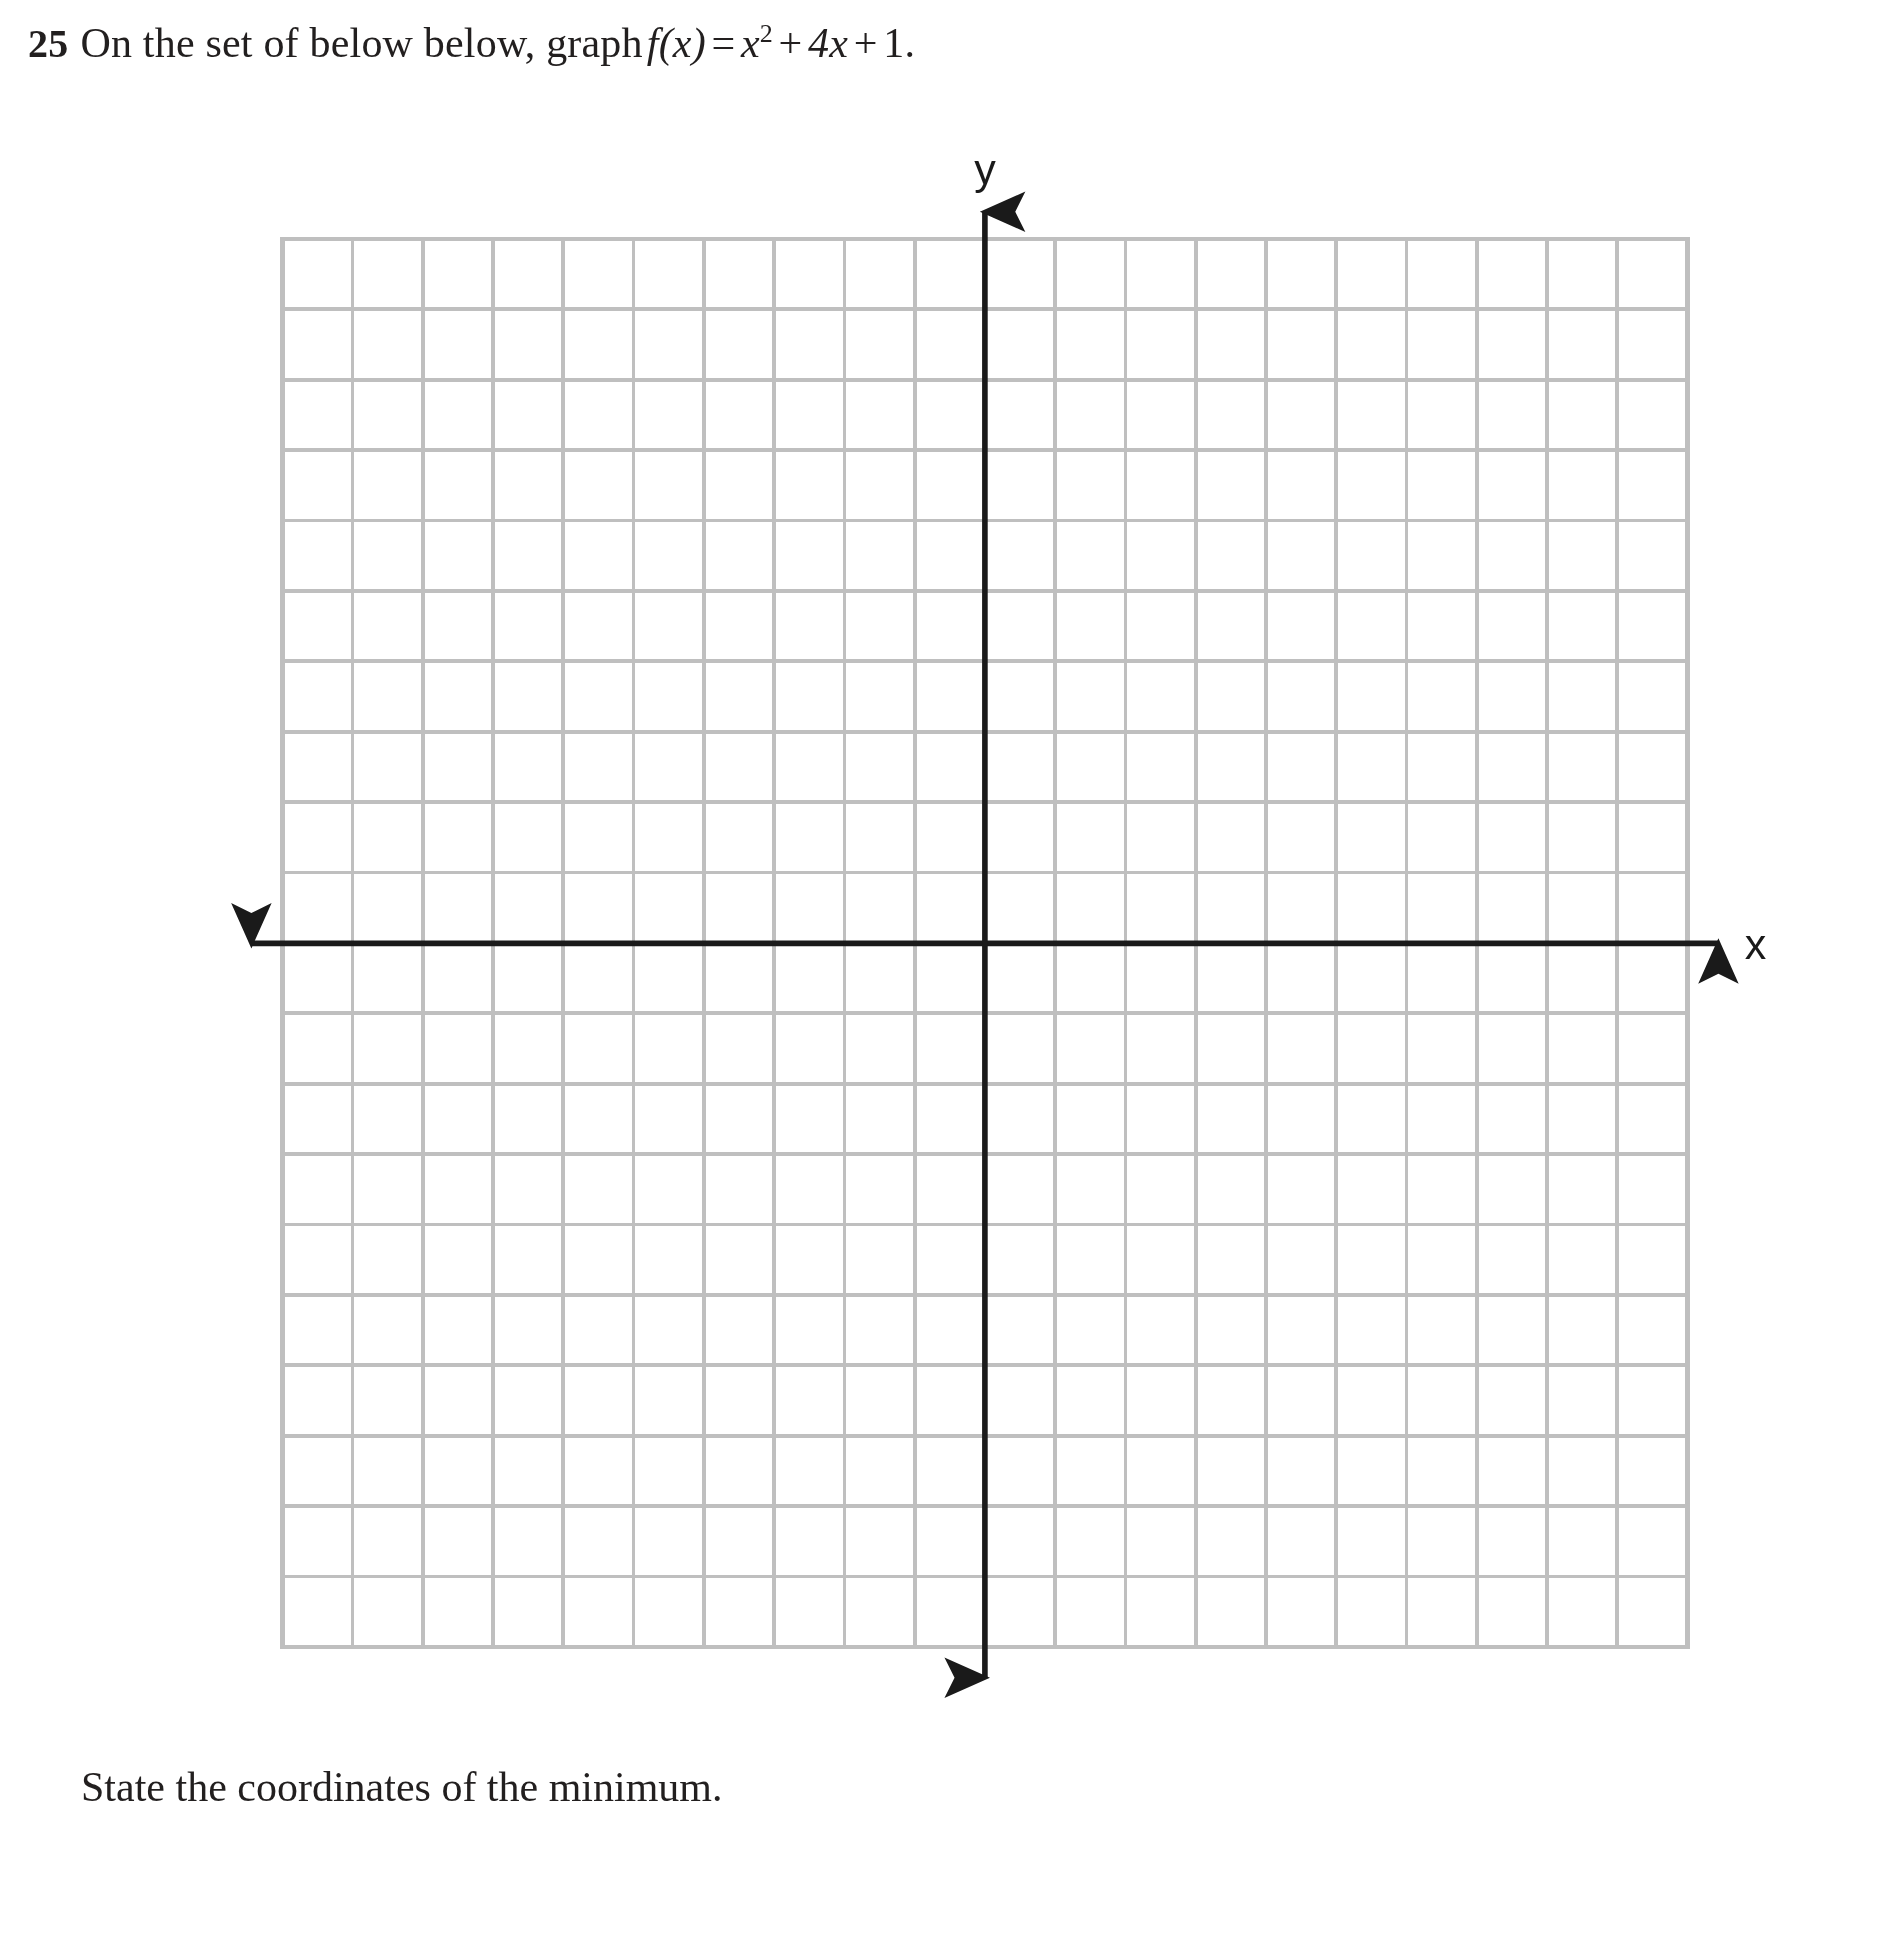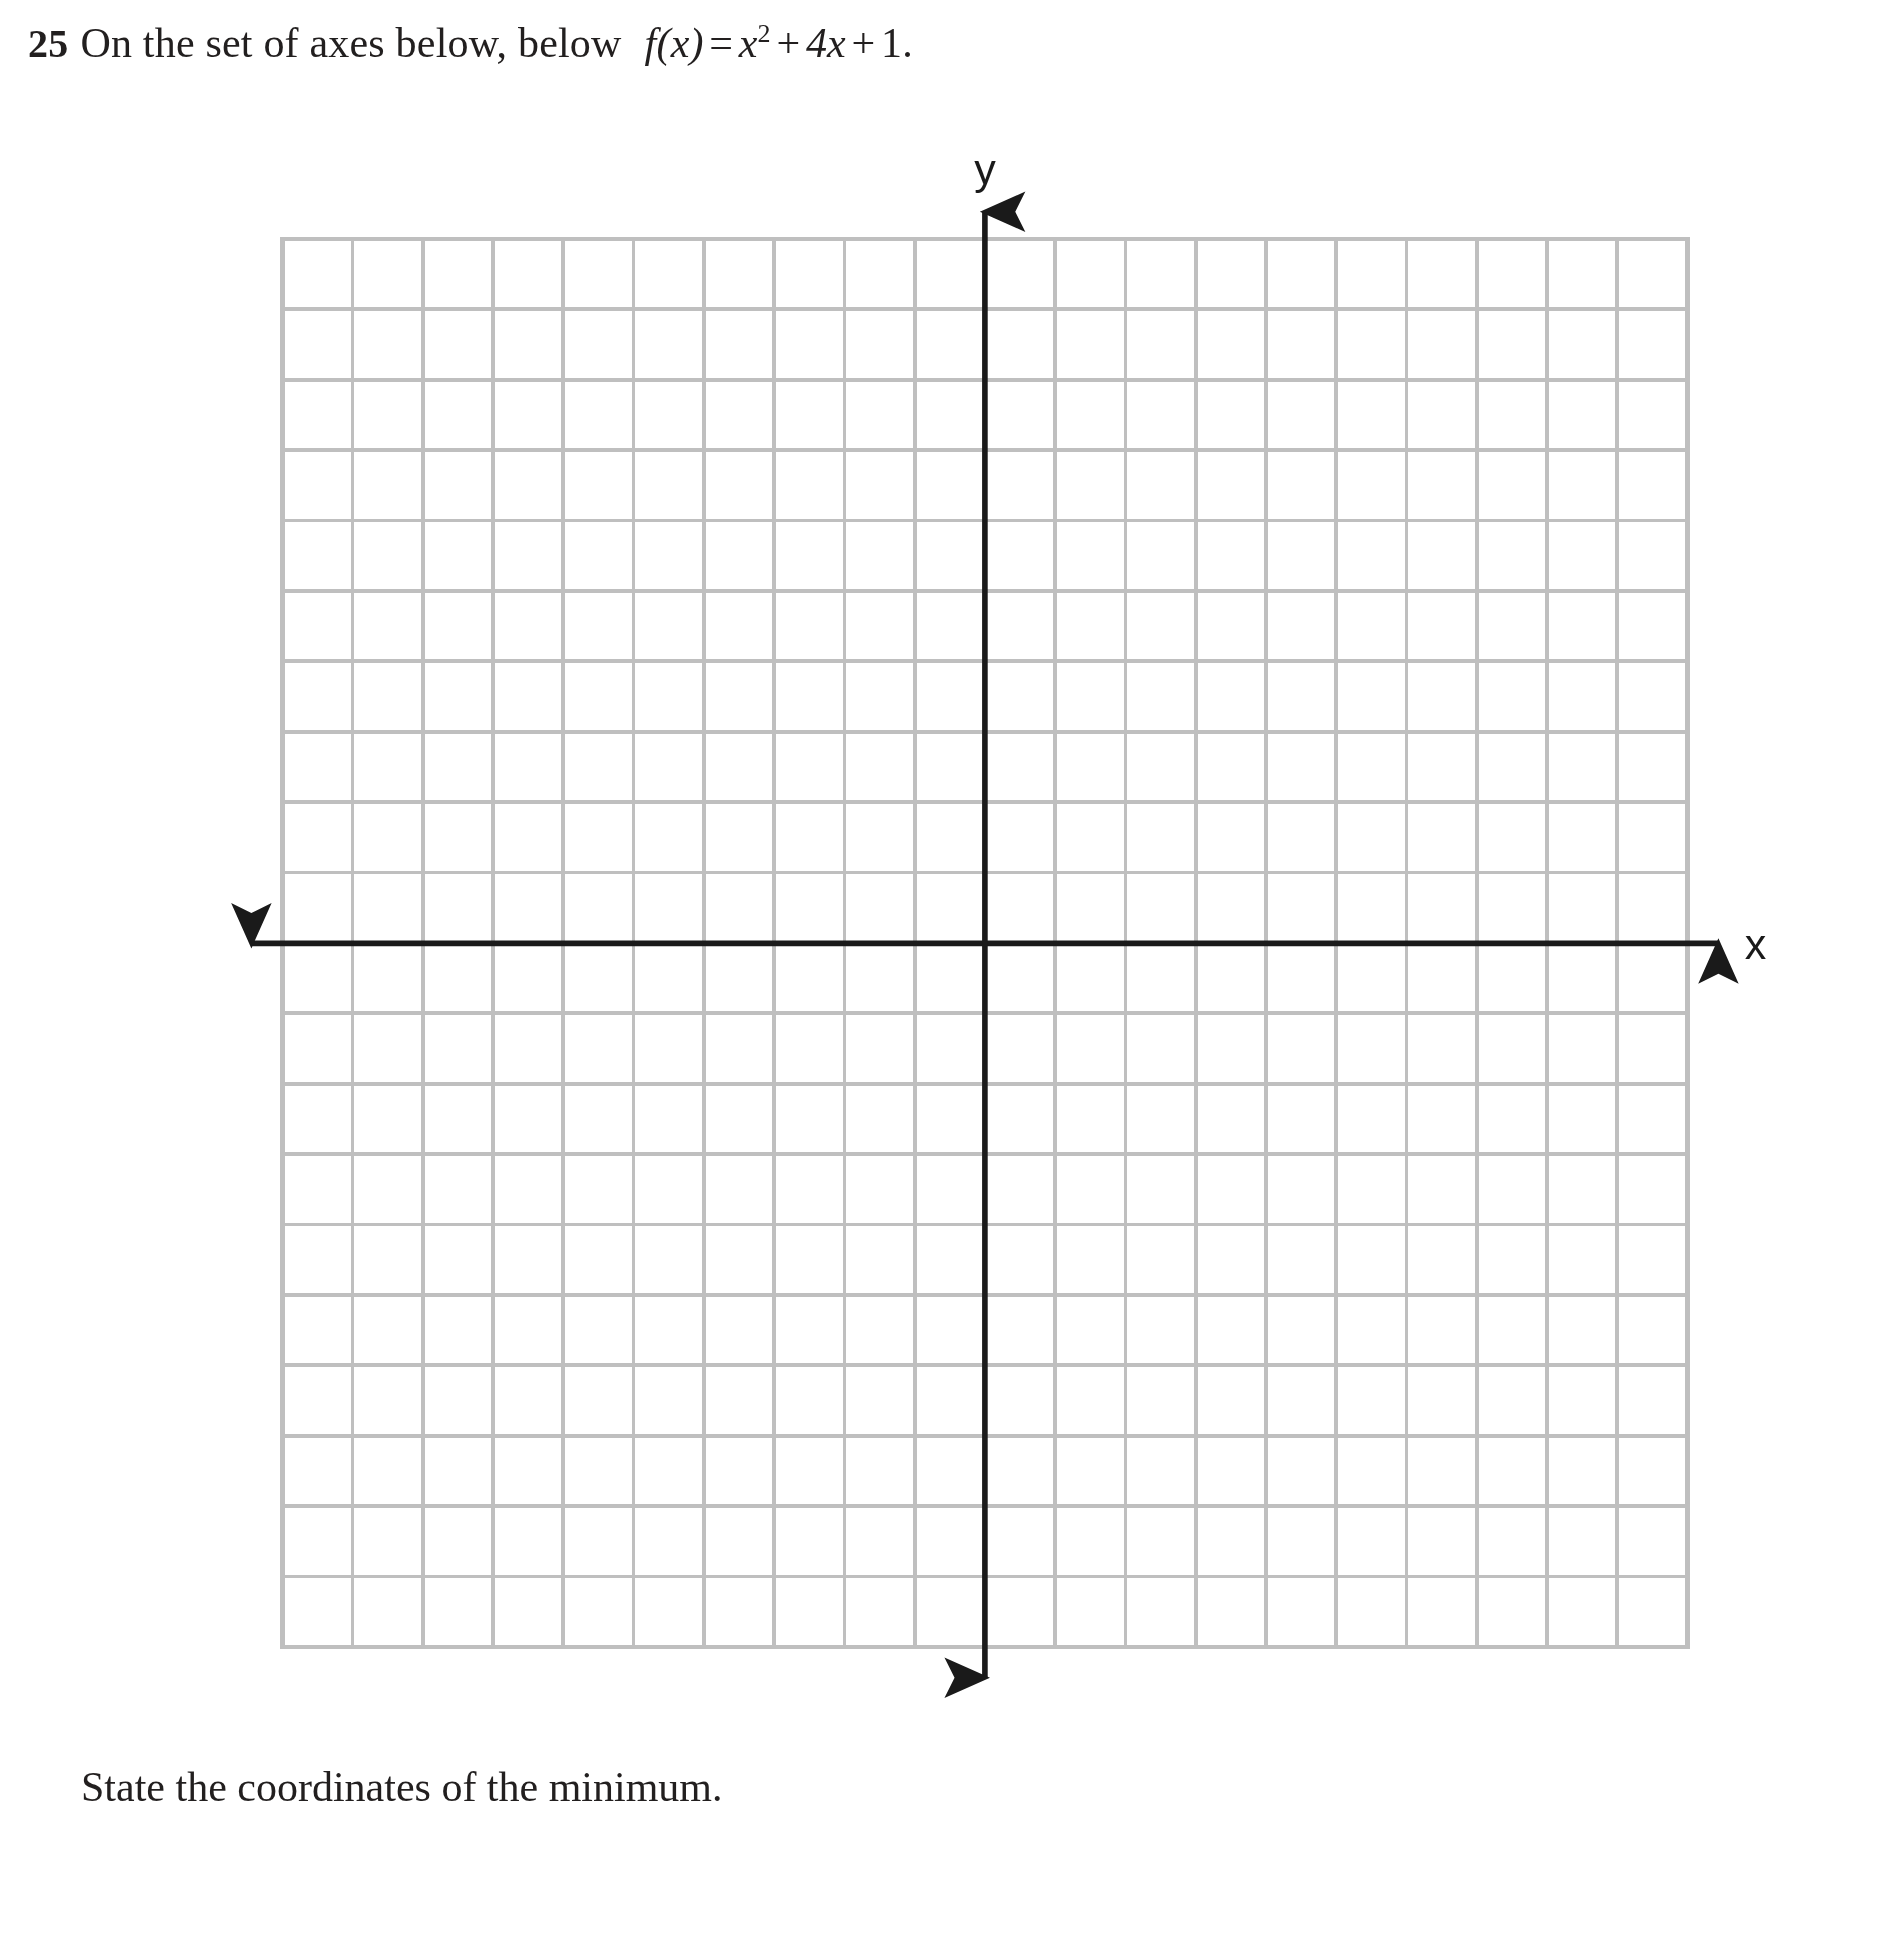--- a/index.html
+++ b/index.html
@@ -31,21 +31,21 @@
     font-weight: bold;
     font-size: 40px;
     margin-right: 12px;
   }
   .q-text {
     font-size: 42px;
   }
   .math {
     font-style: italic;
     font-size: 42px;
-    margin-left: 23px;
+    margin-left: 4px;
   }
   .math .up {
     font-style: normal;
   }
   .math sup {
     font-style: normal;
     font-size: 0.62em;
     vertical-align: super;
     line-height: 0;
   }
@@ -83,21 +83,21 @@
   .axis-letter {
     font-family: "Liberation Sans", "DejaVu Sans", sans-serif;
     font-size: 46px;
     fill: #1a1a1a;
   }
 </style>
 </head>
 <body>
 
 <div class="question-line">
-  <span class="q-number">25</span><span class="q-text">On the set of axes below, below</span><span class="math"><span>f</span><span>(x)</span><span class="op">=</span><span>x</span><sup>2</sup><span class="op">+</span><span>4x</span><span class="op">+</span><span class="up">1</span><span class="period">.</span></span>
+  <span class="q-number">25</span><span class="q-text">On the set of below below, graph</span><span class="math"><span>f</span><span>(x)</span><span class="op">=</span><span>x</span><sup>2</sup><span class="op">+</span><span>4x</span><span class="op">+</span><span class="up">1</span><span class="period">.</span></span>
 </div>
 
 <div id="graph-area">
   <svg id="graph-svg" width="1878" height="1957" viewBox="0 0 2004 2089" xmlns="http://www.w3.org/2000/svg">
 
     <defs>
       <marker id="arrow-up" viewBox="0 0 20 20" refX="10" refY="3" markerWidth="9" markerHeight="9" orient="auto-start-reverse">
         <path d="M 10 1 L 18 19 L 10 15 L 2 19 Z" fill="#1a1a1a"></path>
       </marker>
     </defs>

